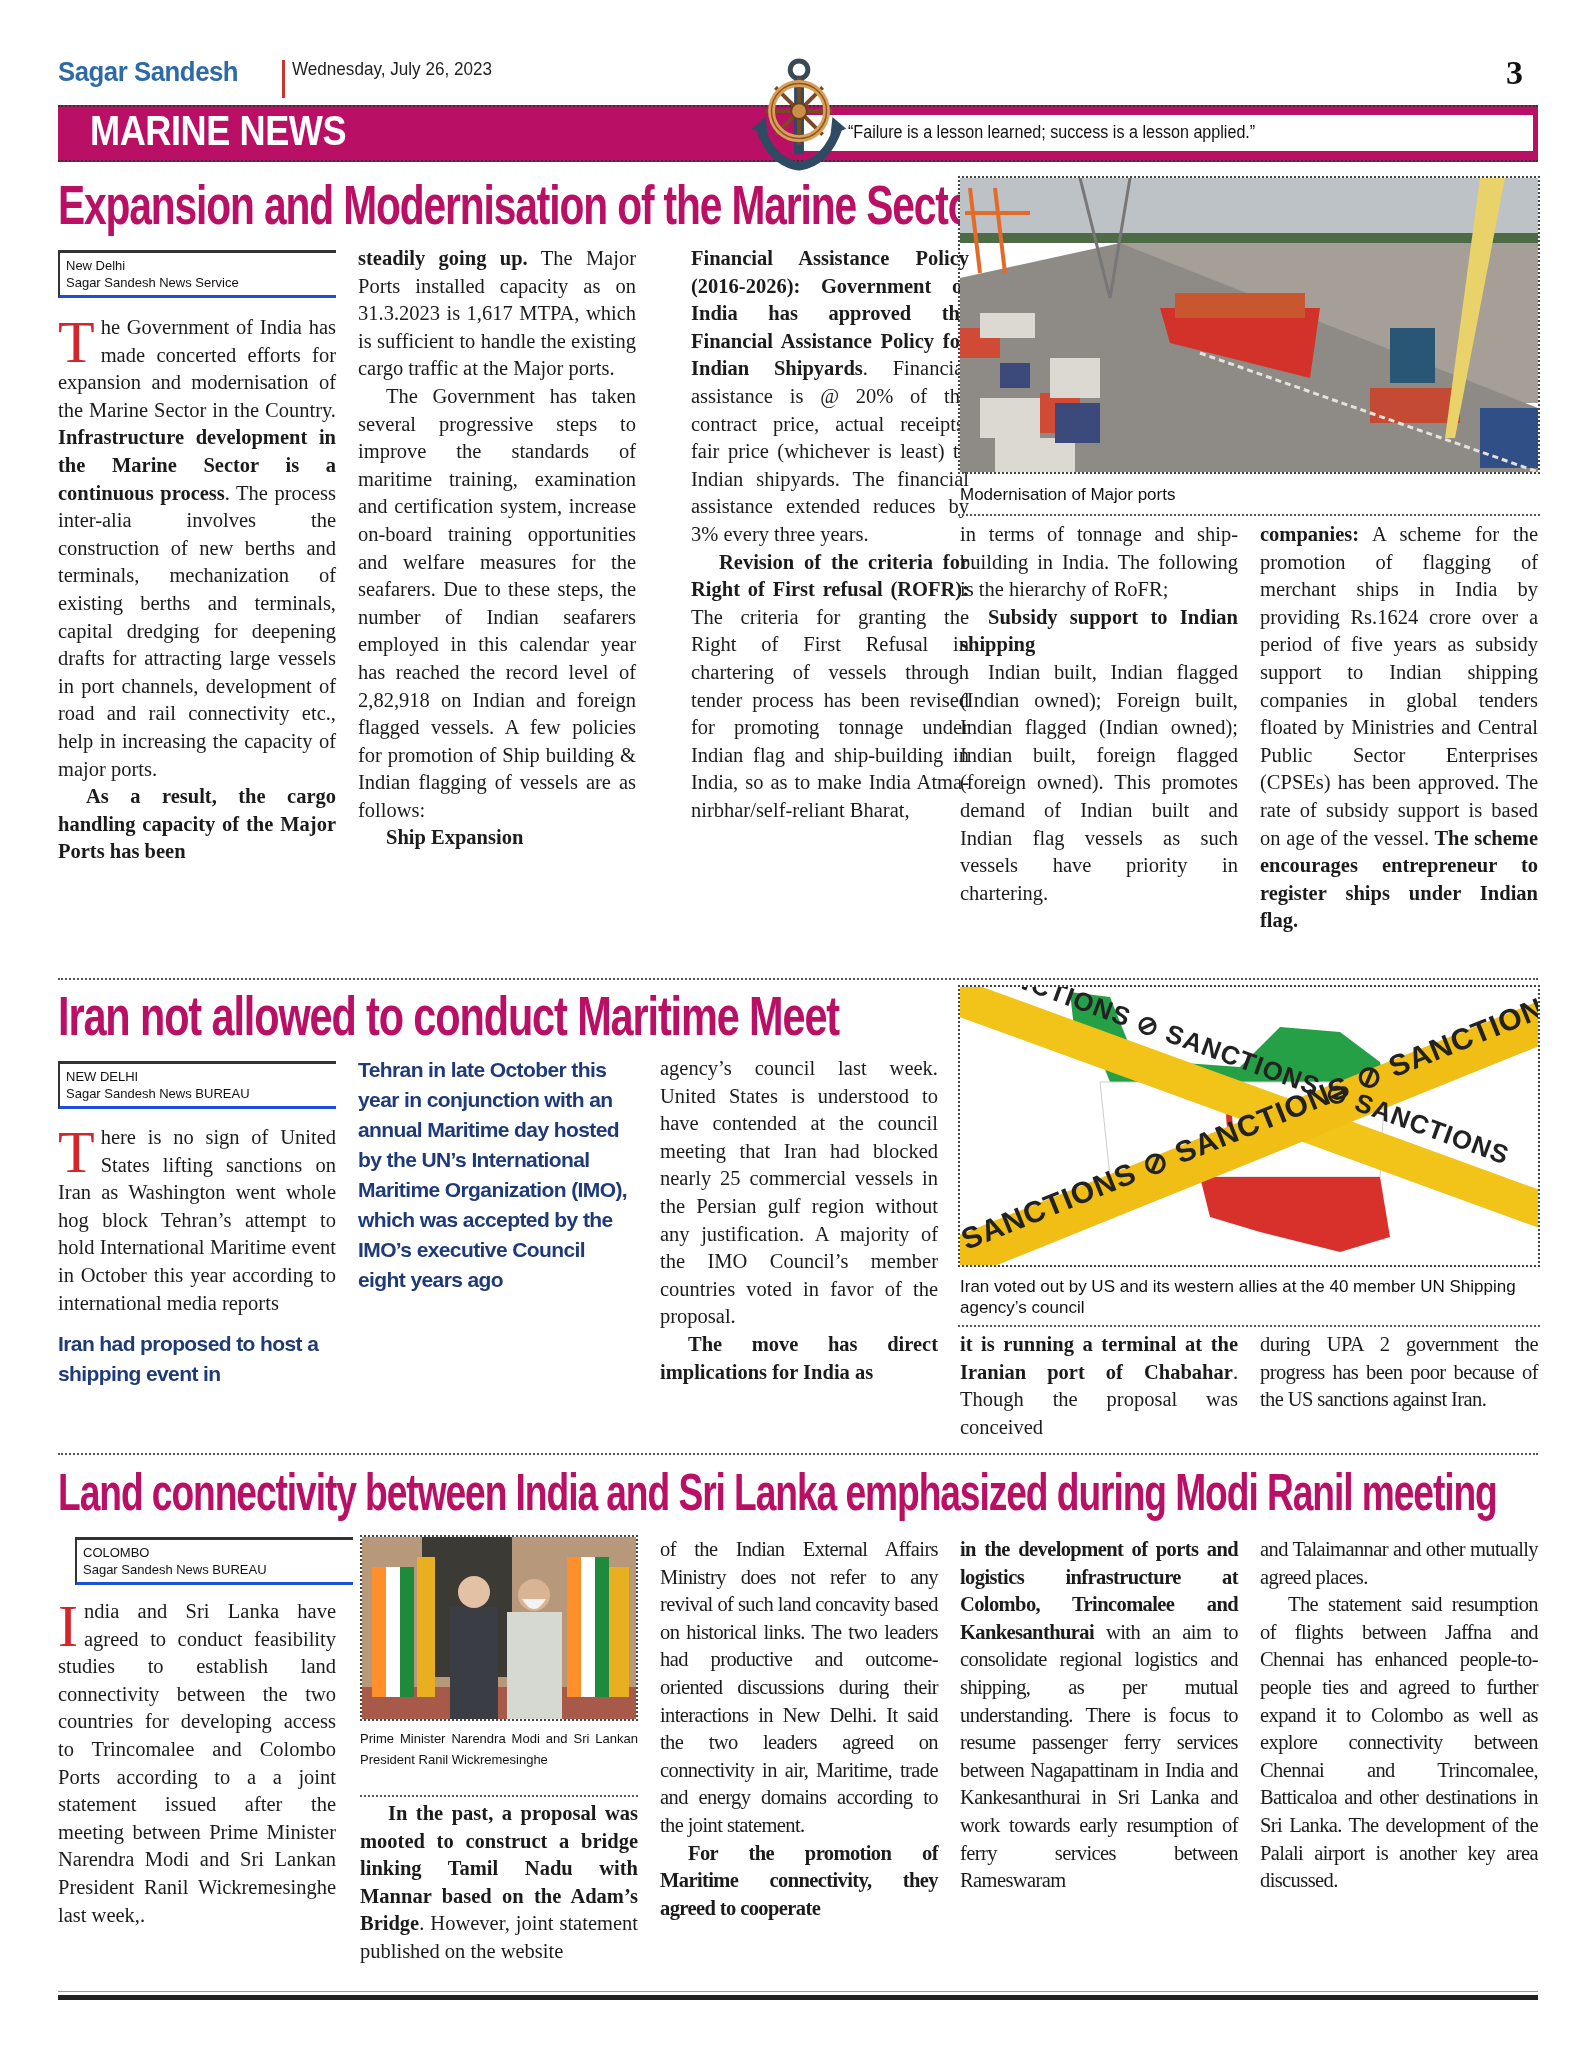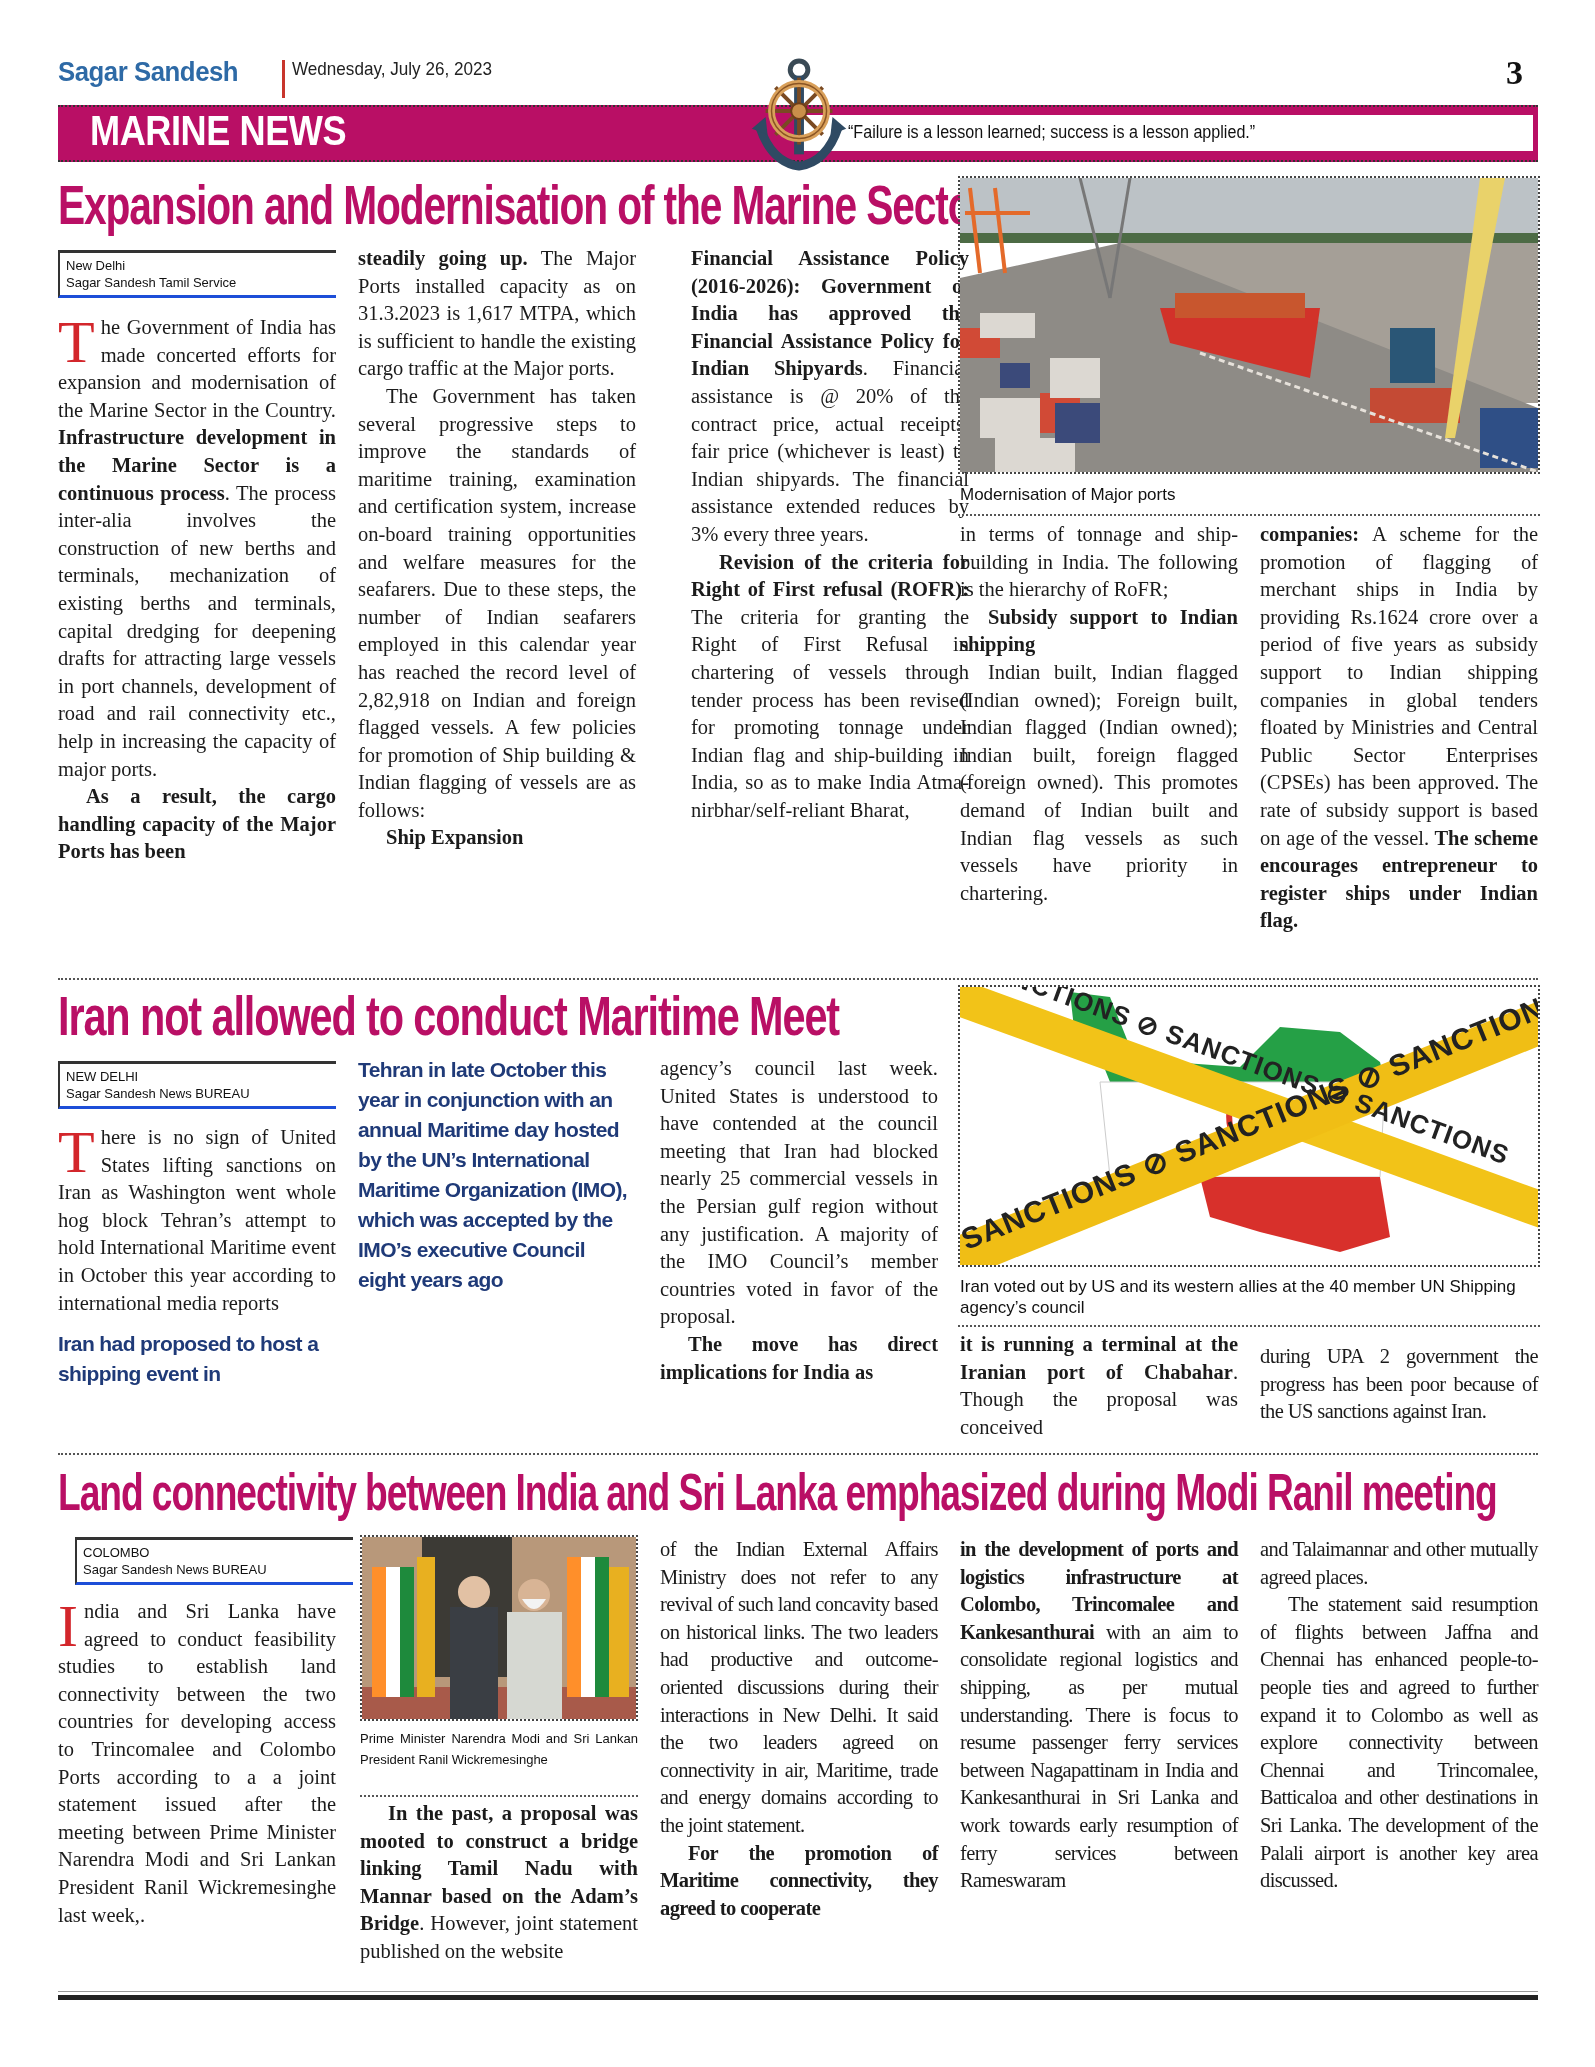--- a/index.html
+++ b/index.html
@@ -56,21 +56,21 @@
   </g>
   <circle cx="58" cy="56" r="28" fill="none" stroke="#d9a05a" stroke-width="7"></circle>
   <circle cx="58" cy="56" r="28" fill="none" stroke="#8a5424" stroke-width="1.5"></circle>
   <circle cx="58" cy="56" r="8" fill="#c98f4a" stroke="#6e3e18" stroke-width="2"></circle>
 </svg>
 
 <div class="abs headline" style="left:58px;top:178px;font-size:55px;">Expansion and Modernisation of the Marine Sector</div>
 
 <div class="abs byline" style="left:58px;top:250px;">
   <div>New Delhi</div>
-  <div>Sagar Sandesh Tamil Service</div>
+  <div>Sagar Sandesh News Service</div>
 </div>
 
 <div class="abs col" style="left:58px;top:314px;">
   <p><span class="dropcap">T</span><span>he Government of India has made concerted efforts for expansion and modernisation of the Marine Sector in the Country. </span><b>Infrastructure development in the Marine Sector is a continuous process</b><span>. The process inter-alia involves the construction of new berths and terminals, mechanization of existing berths and terminals, capital dredging for deepening drafts for attracting large vessels in port channels, development of road and rail connectivity etc., help in increasing the capacity of major ports.</span></p>
   <p class="ind"><b>As a result, the cargo handling capacity of the Major Ports has been</b></p>
 </div>
 
 <div class="abs col" style="left:358px;top:245px;">
   <p><b>steadily going up.</b><span> The Major Ports installed capacity as on 31.3.2023 is 1,617 MTPA, which is sufficient to handle the existing cargo traffic at the Major ports.</span></p>
   <p class="ind">The Government has taken several progressive steps to improve the standards of maritime training, examination and certification system, increase on-board training opportunities and welfare measures for the seafarers. Due to these steps, the number of Indian seafarers employed in this calendar year has reached the record level of 2,82,918 on Indian and foreign flagged vessels. A few policies for promotion of Ship building &amp; Indian flagging of vessels are as follows:</p>
@@ -172,21 +172,21 @@
   </svg>
   <div class="abs" style="left:0;top:60px;width:578px;transform:rotate(20deg);transform-origin:center;font-family:'Liberation Sans',sans-serif;font-weight:bold;font-size:26px;color:#222;letter-spacing:1px;white-space:nowrap;"><span>SANCTIONS</span> ⊘ <span>SANCTIONS</span> ⊘ <span>SANCTIONS</span></div>
   <div class="abs" style="left:-20px;top:120px;width:620px;transform:rotate(-22deg);transform-origin:center;font-family:'Liberation Sans',sans-serif;font-weight:bold;font-size:30px;color:#222;letter-spacing:1px;white-space:nowrap;"><span>SANCTIONS</span> ⊘ <span>SANCTIONS</span> ⊘ <span>SANCTIONS</span></div>
 </div>
 <div class="abs caption" style="left:960px;top:1276px;width:580px;">Iran voted out by US and its western allies at the 40 member UN Shipping agency’s council</div>
 <div class="abs sep" style="left:958px;top:1325px;width:582px;"></div>
 
 <div class="abs col" style="left:960px;top:1331px;">
   <p><b>it is running a terminal at the Iranian port of Chabahar</b><span>. Though the proposal was conceived</span></p>
 </div>
-<div class="abs col cond" style="left:1260px;top:1331px;margin-top:12px;">
+<div class="abs col cond" style="left:1260px;top:1331px;">
   <p>during UPA 2 government the progress has been poor because of the US sanctions against Iran.</p>
 </div>
 
 <div class="abs sep" style="left:58px;top:1453px;width:1480px;"></div>
 
 <div class="abs headline" style="left:58px;top:1466px;font-size:52px;transform:scaleX(0.715);">Land connectivity between India and Sri Lanka emphasized during Modi Ranil meeting</div>
 
 <div class="abs byline" style="left:58px;top:1537px;margin-left:17px;">
   <div>COLOMBO</div>
   <div>Sagar Sandesh News BUREAU</div>

